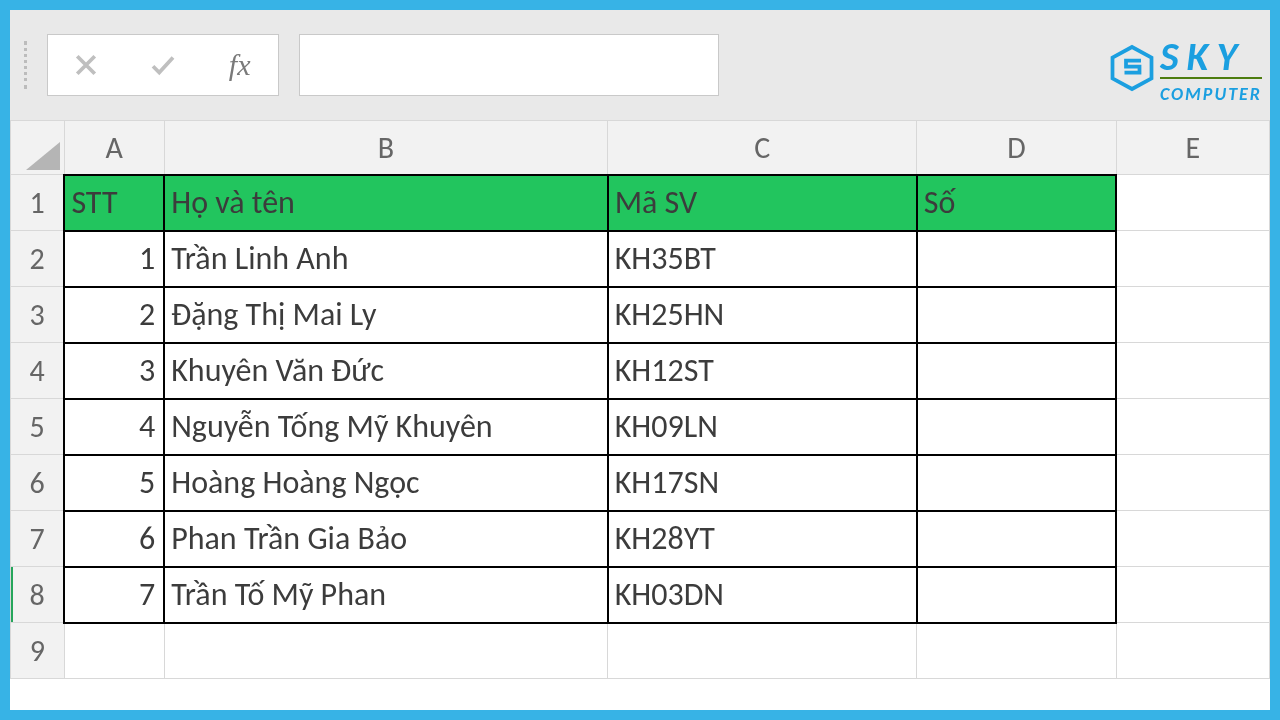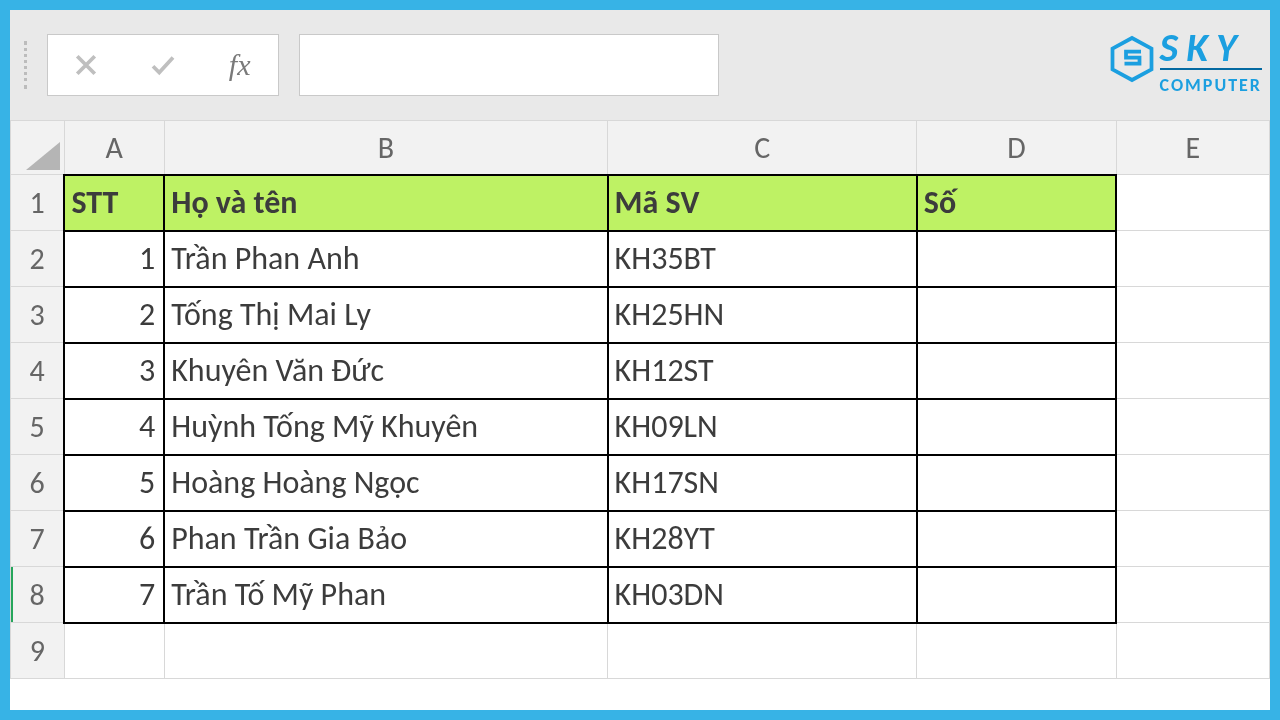--- a/index.html
+++ b/index.html
@@ -75,31 +75,31 @@
     height: 62px;
     background: #fff;
     border: 1px solid #c9c9c9;
     font-size: 30px;
     padding: 0 10px;
     max-width: 420px;
   }
   .logo {
     position: absolute;
     right: 8px;
-    top: 18px;
+    top: 27px;
     display: flex;
     align-items: center;
     gap: 4px;
     color: #1b9fe0;
     font-weight: 600;
   }
   .logo .mark svg { width: 48px; height: 48px; }
   .logo .text { display: flex; flex-direction: column; line-height: 1; }
   .logo .text .l1 { font-size: 40px; letter-spacing: 8px; font-style: italic; font-weight: 700; }
-  .logo .text .l2 { font-size: 18px; border-top: 2px solid #0369a1; padding-top: 6px; letter-spacing: 2px; }
+  .logo .text .l2 { font-size: 18px; border-top: 2px solid #4d7c0f; padding-top: 6px; letter-spacing: 2px; font-style: italic; }
   
   .grid {
     flex: 1;
     overflow: hidden;
     background: #fff;
   }
   table { border-collapse: collapse; width: 100%; }
   th, td {
     border: 1px solid #d8d8d8;
     font-size: 32px;
@@ -144,23 +144,23 @@
   .col-A { width: 100px; }
   .col-B { width: 444px; }
   .col-C { width: 310px; }
   .col-D { width: 200px; }
   .col-E { width: 154px; }
   
   .data-cell {
     border: 2px solid #000;
   }
   .hdr-cell {
-    background: #bef264;
+    background: #22c55e;
     border: 2px solid #000;
-    font-weight: 700;
+    font-weight: 400;
   }
   .stt { text-align: right; padding-right: 8px; }
   
   .selrow {  box-shadow: inset 2px 0 0 #26a65b; }
 </style>
 </head>
 <body>
 
 <div class="app">
 
@@ -224,45 +224,45 @@
           <th class="rowhdr">1</th>
           <td class="hdr-cell">STT</td>
           <td class="hdr-cell">Họ và tên</td>
           <td class="hdr-cell">Mã SV</td>
           <td class="hdr-cell">Số</td>
           <td></td>
         </tr>
       <tr>
             <th class="rowhdr">2</th>
             <td class="data-cell stt">1</td>
-            <td class="data-cell">Trần Phan Anh</td>
+            <td class="data-cell">Trần Linh Anh</td>
             <td class="data-cell">KH35BT</td>
             <td class="data-cell"></td>
             <td></td>
           </tr>
           <tr>
             <th class="rowhdr">3</th>
             <td class="data-cell stt">2</td>
-            <td class="data-cell">Tống Thị Mai Ly</td>
+            <td class="data-cell">Đặng Thị Mai Ly</td>
             <td class="data-cell">KH25HN</td>
             <td class="data-cell"></td>
             <td></td>
           </tr>
           <tr>
             <th class="rowhdr">4</th>
             <td class="data-cell stt">3</td>
             <td class="data-cell">Khuyên Văn Đức</td>
             <td class="data-cell">KH12ST</td>
             <td class="data-cell"></td>
             <td></td>
           </tr>
           <tr>
             <th class="rowhdr">5</th>
             <td class="data-cell stt">4</td>
-            <td class="data-cell">Huỳnh Tống Mỹ Khuyên</td>
+            <td class="data-cell">Nguyễn Tống Mỹ Khuyên</td>
             <td class="data-cell">KH09LN</td>
             <td class="data-cell"></td>
             <td></td>
           </tr>
           <tr>
             <th class="rowhdr">6</th>
             <td class="data-cell stt">5</td>
             <td class="data-cell">Hoàng Hoàng Ngọc</td>
             <td class="data-cell">KH17SN</td>
             <td class="data-cell"></td>

